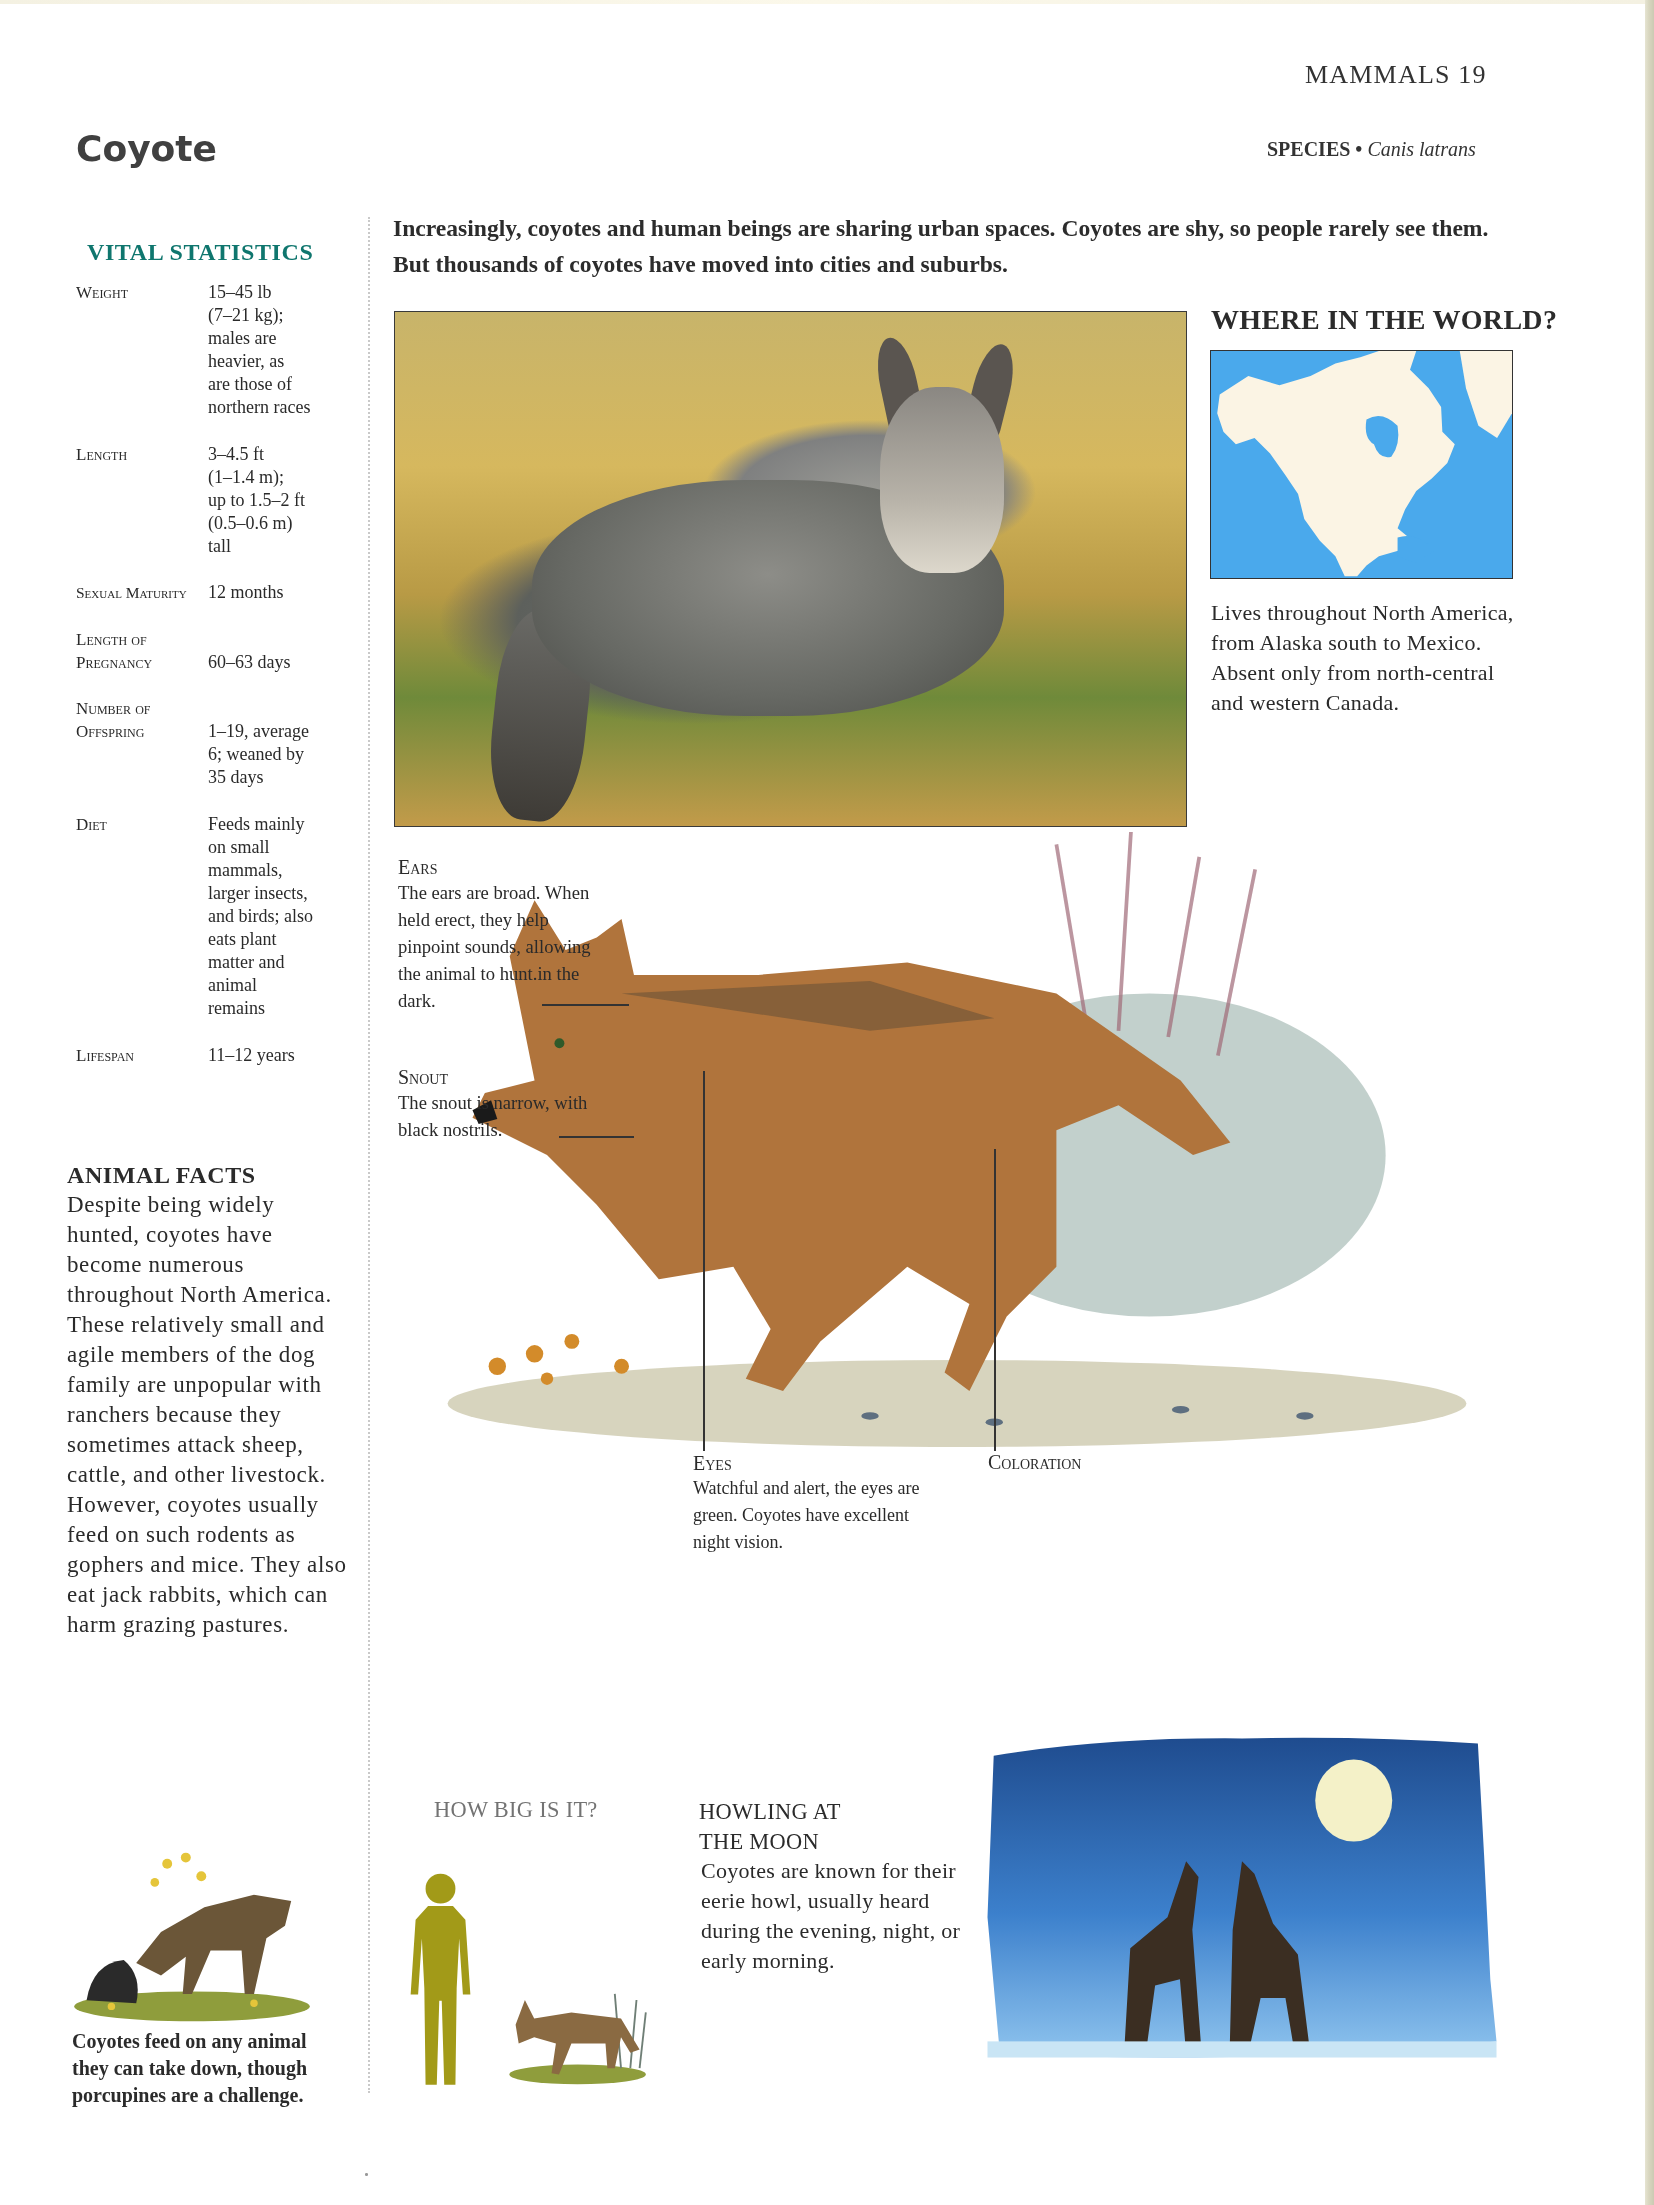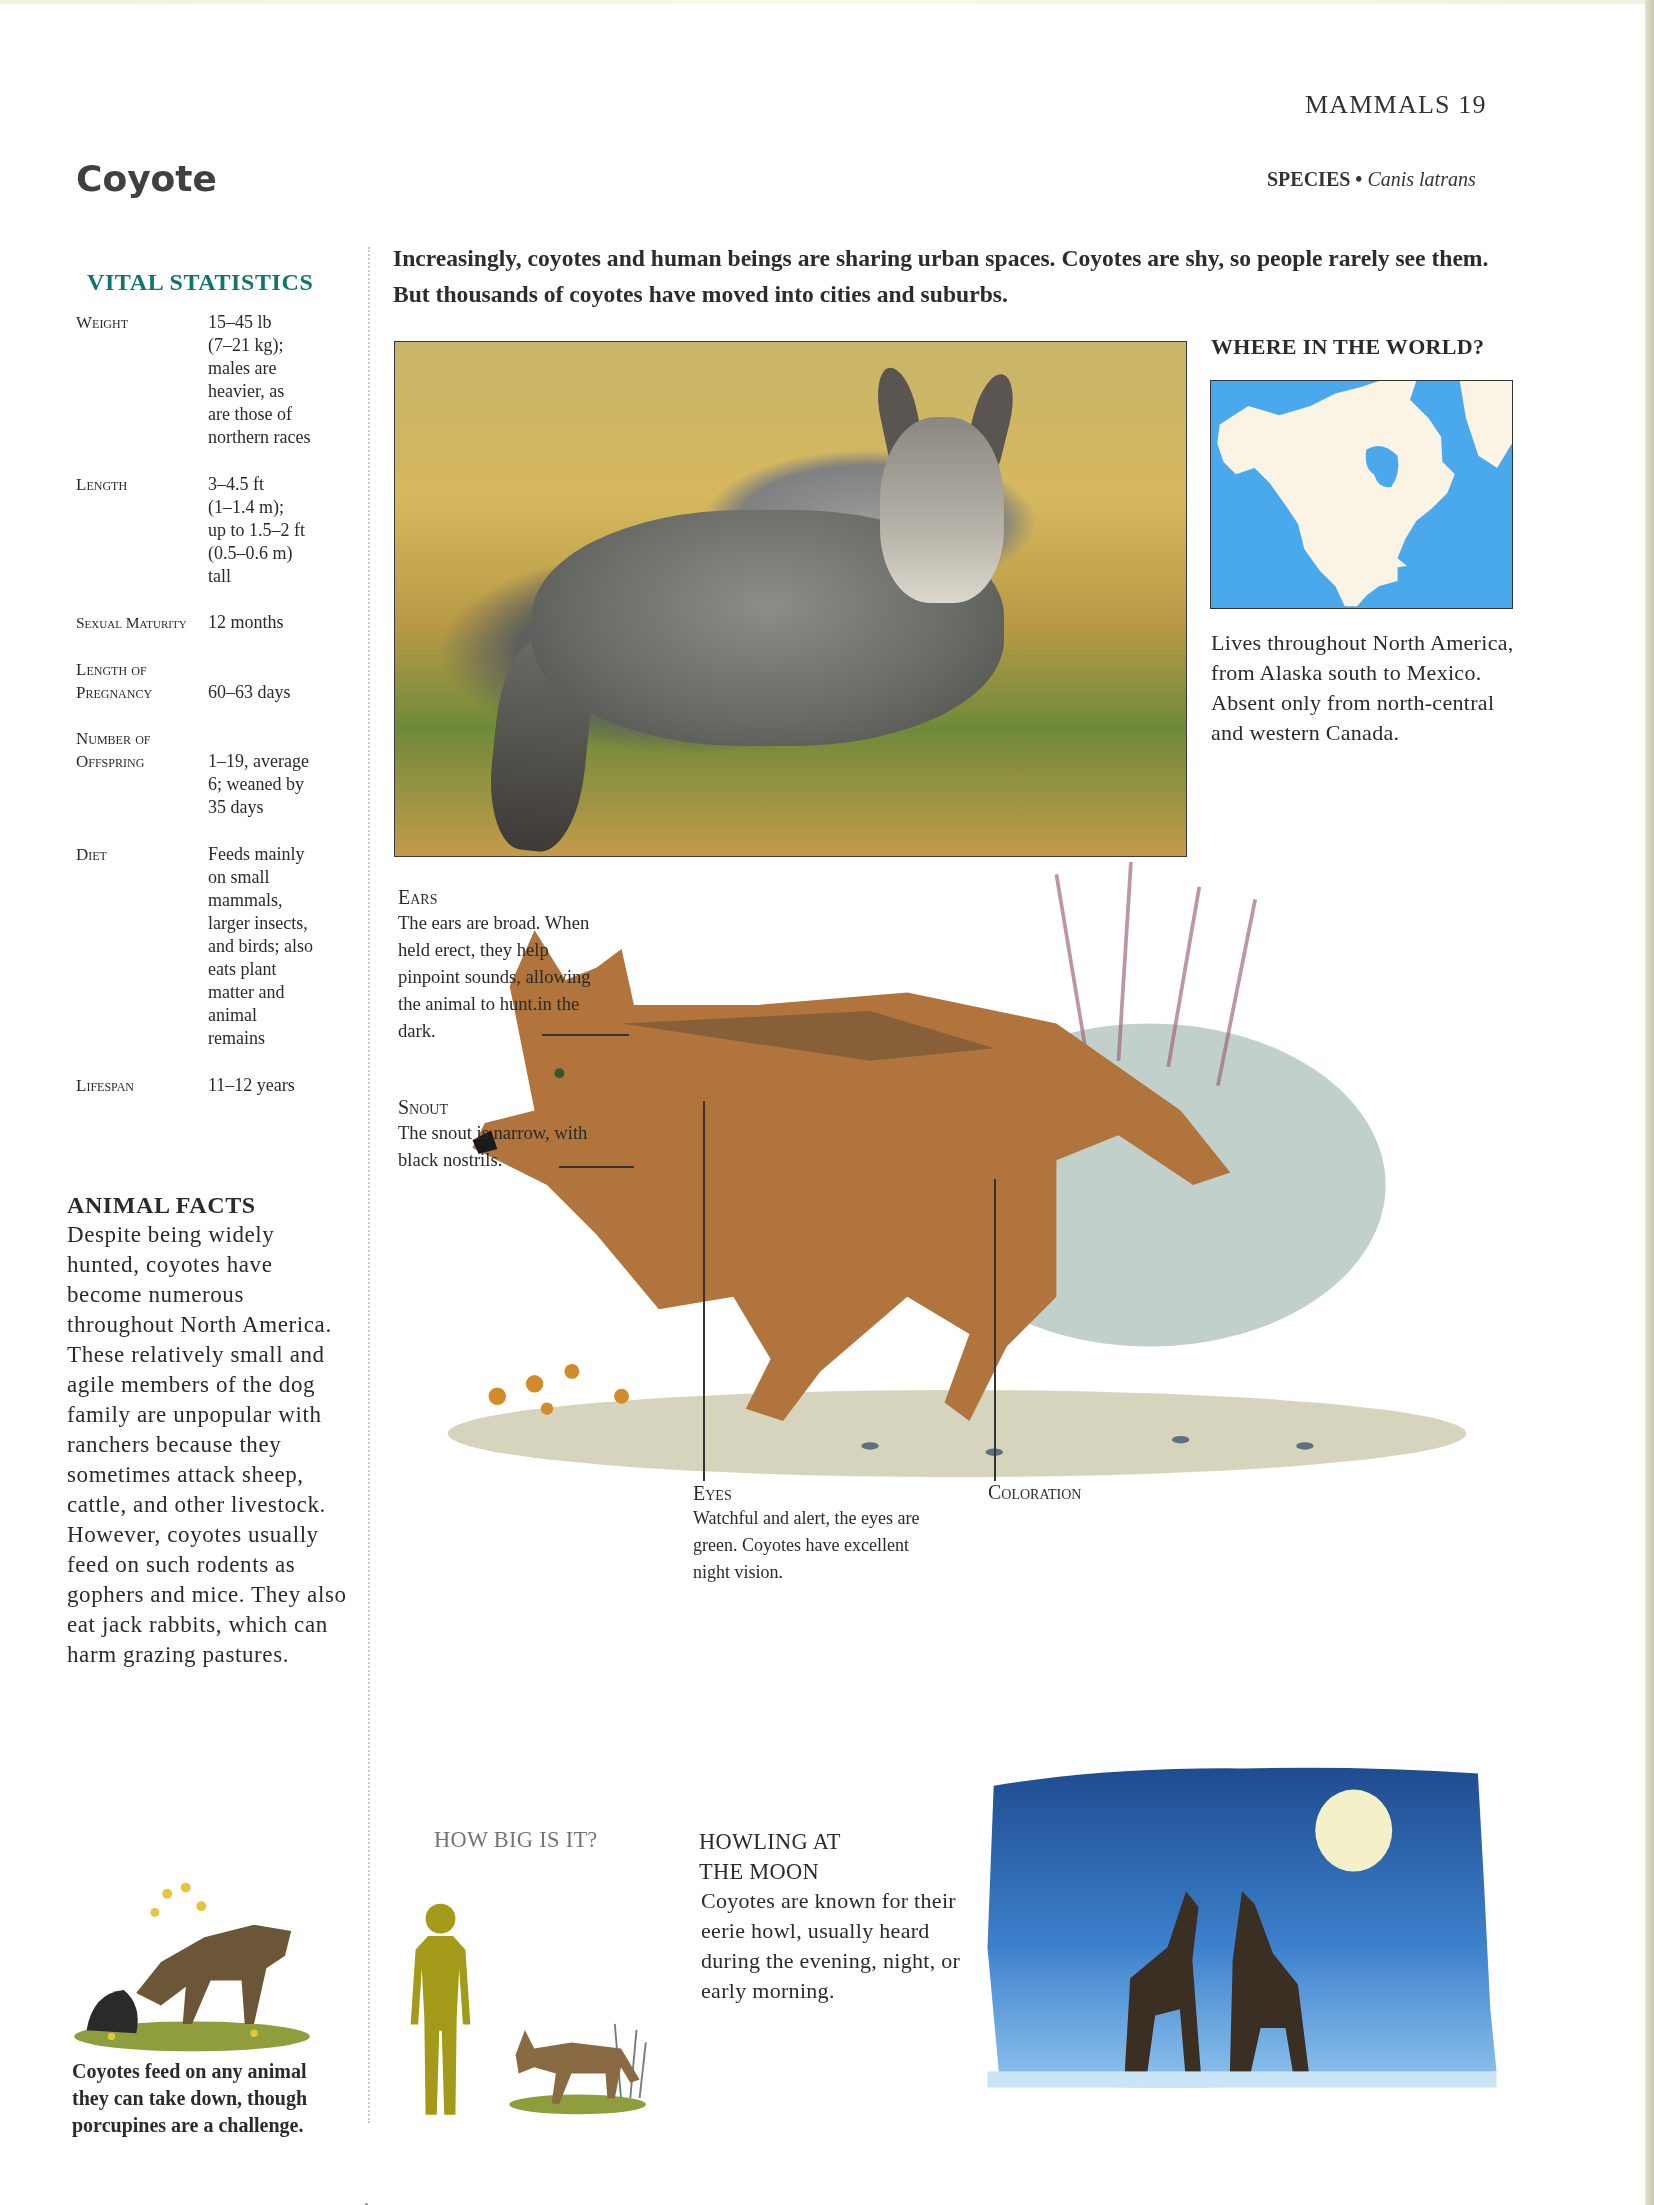--- a/index.html
+++ b/index.html
@@ -2,21 +2,21 @@
 <html style="font-size:10px"><head>
 <meta charset="utf-8">
 <style>
   html, body { margin: 0; padding: 0; }
   body {
     width: 1655px; height: 2205px; position: relative; overflow: hidden;
     background: #ffffff;
     font-family: "Liberation Serif", "DejaVu Serif", serif;
     color: #2a2a2a;
   }
-  .abs { position: absolute; margin-top: 30px; }
+  .abs { position: absolute; }
   .gutter {
     position: absolute; left: 1645px; top: 0; width: 10px; height: 2205px;
     background: linear-gradient(to right, #e6e4d2, #d8d6bf 40%, #c9c7b0);
   }
   .top-strip { position:absolute; left:0; top:0; width:1645px; height:3.7px;
     background: linear-gradient(to right, #f4f1e2, #fbf8ea 50%, #f4f1e2); }
 
   .running-head { left: 1305px; top: 60px; font-size: 26px; letter-spacing: 1.2px; color:#333; }
   .page-title { left: 76px; top: 128px; font-family: "DejaVu Sans", sans-serif; font-weight: bold; font-size: 36px; color:#404040; }
   .species { left: 1267px; top: 138px; font-size: 20px; font-weight: bold; color:#333; }
@@ -42,21 +42,21 @@
       linear-gradient(to bottom, #c8b46a 0%, #d6b85e 30%, #b89a45 55%, #6f8a3a 75%, #c29b4a 100%); }
   .photo-head { position:absolute; left: 485px; top: 75px; width: 124px; height: 186px; border-radius: 45% 45% 40% 40%;
     background: linear-gradient(#8a8782, #b7b2a8 60%, #ddd8cc); }
   .photo-ear-l { position:absolute; left: 485px; top: 25px; width: 37px; height: 93px; background:#5a5550; transform: rotate(-12deg); border-radius: 50% 50% 10% 10%; }
   .photo-ear-r { position:absolute; left: 578px; top: 31px; width: 37px; height: 93px; background:#5a5550; transform: rotate(14deg); border-radius: 50% 50% 10% 10%; }
   .photo-body { position:absolute; left: 137px; top: 168px; width: 472px; height: 236px; border-radius: 45%;
     background: radial-gradient(ellipse at 50% 40%, #8d8d88, #676964 60%, #4b4c48); }
   .photo-tail { position:absolute; left: 99px; top: 298px; width: 93px; height: 211px; border-radius: 40%;
     background: linear-gradient(#6a6a66, #3e3b36); transform: rotate(6deg); }
 
-  .wtw-title { left: 1211px; top: 304px; font-size: 22px; font-weight: bold; letter-spacing: 0.3px; color:#2b2b2b; }
+  .wtw-title { left: 1211px; top: 304px; font-size: 28px; font-weight: bold; letter-spacing: 0.3px; color:#2b2b2b; }
   .map { left: 1210px; top: 350px; width: 301px; height: 227px; border: 1.9px solid #333; background: #4aa9ec; overflow: hidden; }
   .map svg { width: 100%; height: 100%; display:block; }
   .wtw-body { left: 1211px; top: 598px; width: 311px; font-size: 22px; line-height: 30px; letter-spacing: 0.3px; }
 
   .callout-head { font-variant: small-caps; font-size: 20px; font-weight: normal; color:#2b2b2b; }
   .callout-text { font-size: 18.6px; line-height: 27px; }
   .ears { left: 398px; top: 856px; width: 205px; }
   .snout { left: 398px; top: 1066px; width: 205px; }
   .eyes { left: 693px; top: 1452px; width: 248px; }
   .coloration { left: 988px; top: 1451px; width: 248px; }

